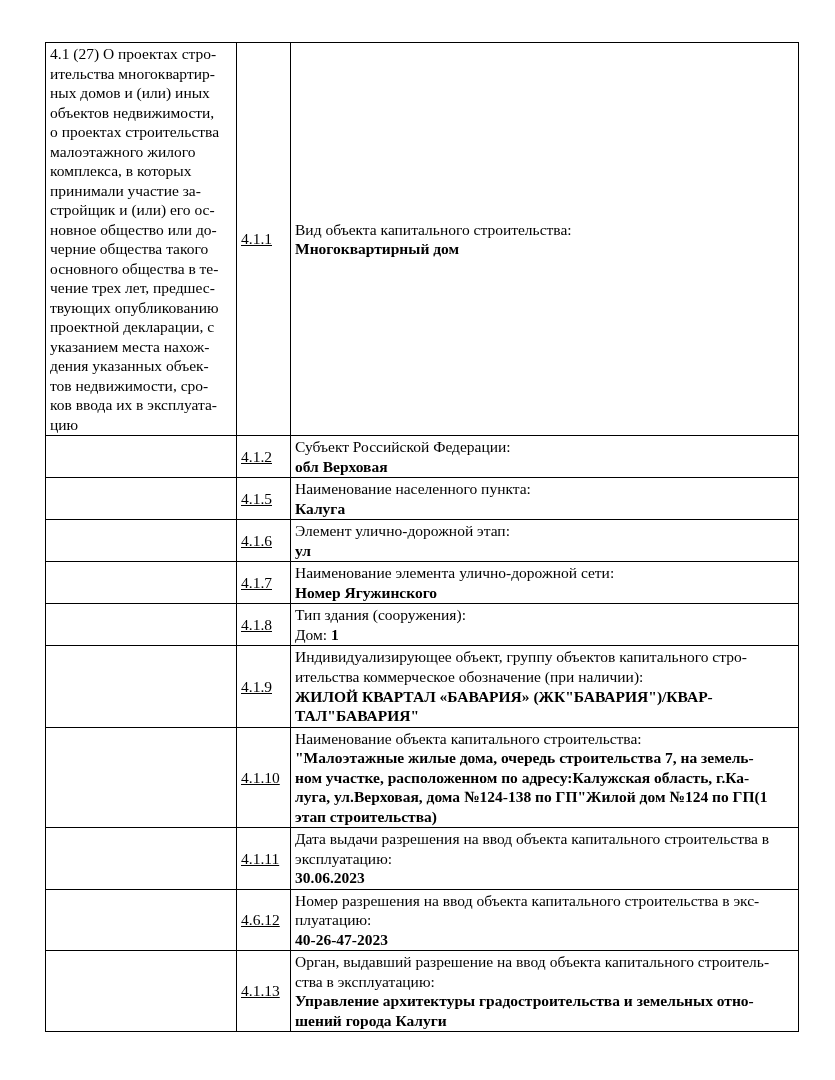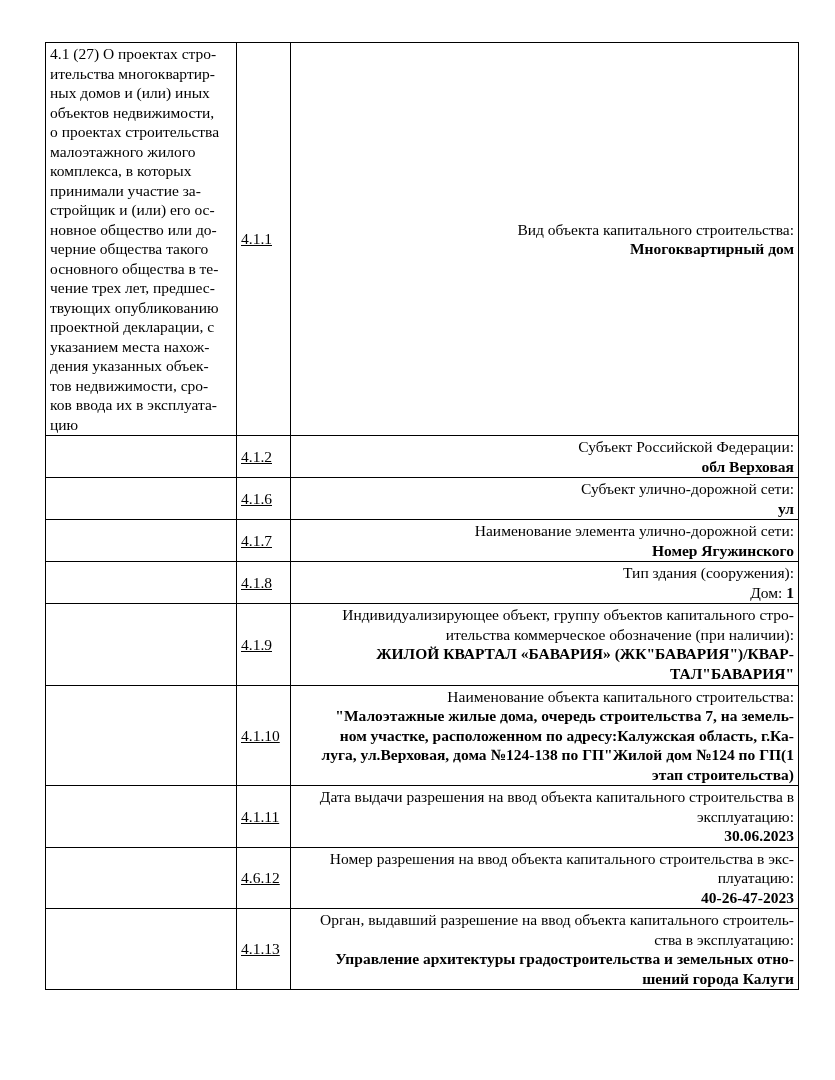--- a/index.html
+++ b/index.html
@@ -28,21 +28,21 @@
   }
   table.decl td {
     border: 1px solid #000000;
     vertical-align: middle;
     padding: 1px 4px;
     overflow: hidden;
     margin-left: 48px;
   }
   td.col-note { width: 182px; vertical-align: top; padding: 1px 3px; }
   td.col-num  { width: 45px;  padding-left: 4px; text-decoration: underline; }
-  td.col-content { width: 499px; white-space: pre-line; text-align: right; }
+  td.col-content { width: 499px; white-space: pre-line; }
   .note-text { white-space: pre-line; }
   .bold { font-weight: bold; }
 </style>
 </head>
 <body>
 
 <div class="page">
   <table class="decl">
     <tbody>
         <tr>
@@ -73,22 +73,28 @@
 </span><span class="bold">Многоквартирный дом</span></td>
         </tr>
         <tr>
           <td class="col-note"></td>
           <td class="col-num">4.1.2</td>
           <td class="col-content"><span>Субъект Российской Федерации:
 </span><span class="bold">обл Верховая</span></td>
         </tr>
         <tr>
           <td class="col-note"></td>
+          <td class="col-num">4.1.5</td>
+          <td class="col-content"><span>Наименование населенного пункта:
+</span><span class="bold">Калуга</span></td>
+        </tr>
+        <tr>
+          <td class="col-note"></td>
           <td class="col-num">4.1.6</td>
-          <td class="col-content"><span>Субъект улично-дорожной сети:
+          <td class="col-content"><span>Элемент улично-дорожной этап:
 </span><span class="bold">ул</span></td>
         </tr>
         <tr>
           <td class="col-note"></td>
           <td class="col-num">4.1.7</td>
           <td class="col-content"><span>Наименование элемента улично-дорожной сети:
 </span><span class="bold">Номер Ягужинского</span></td>
         </tr>
         <tr>
           <td class="col-note"></td>

